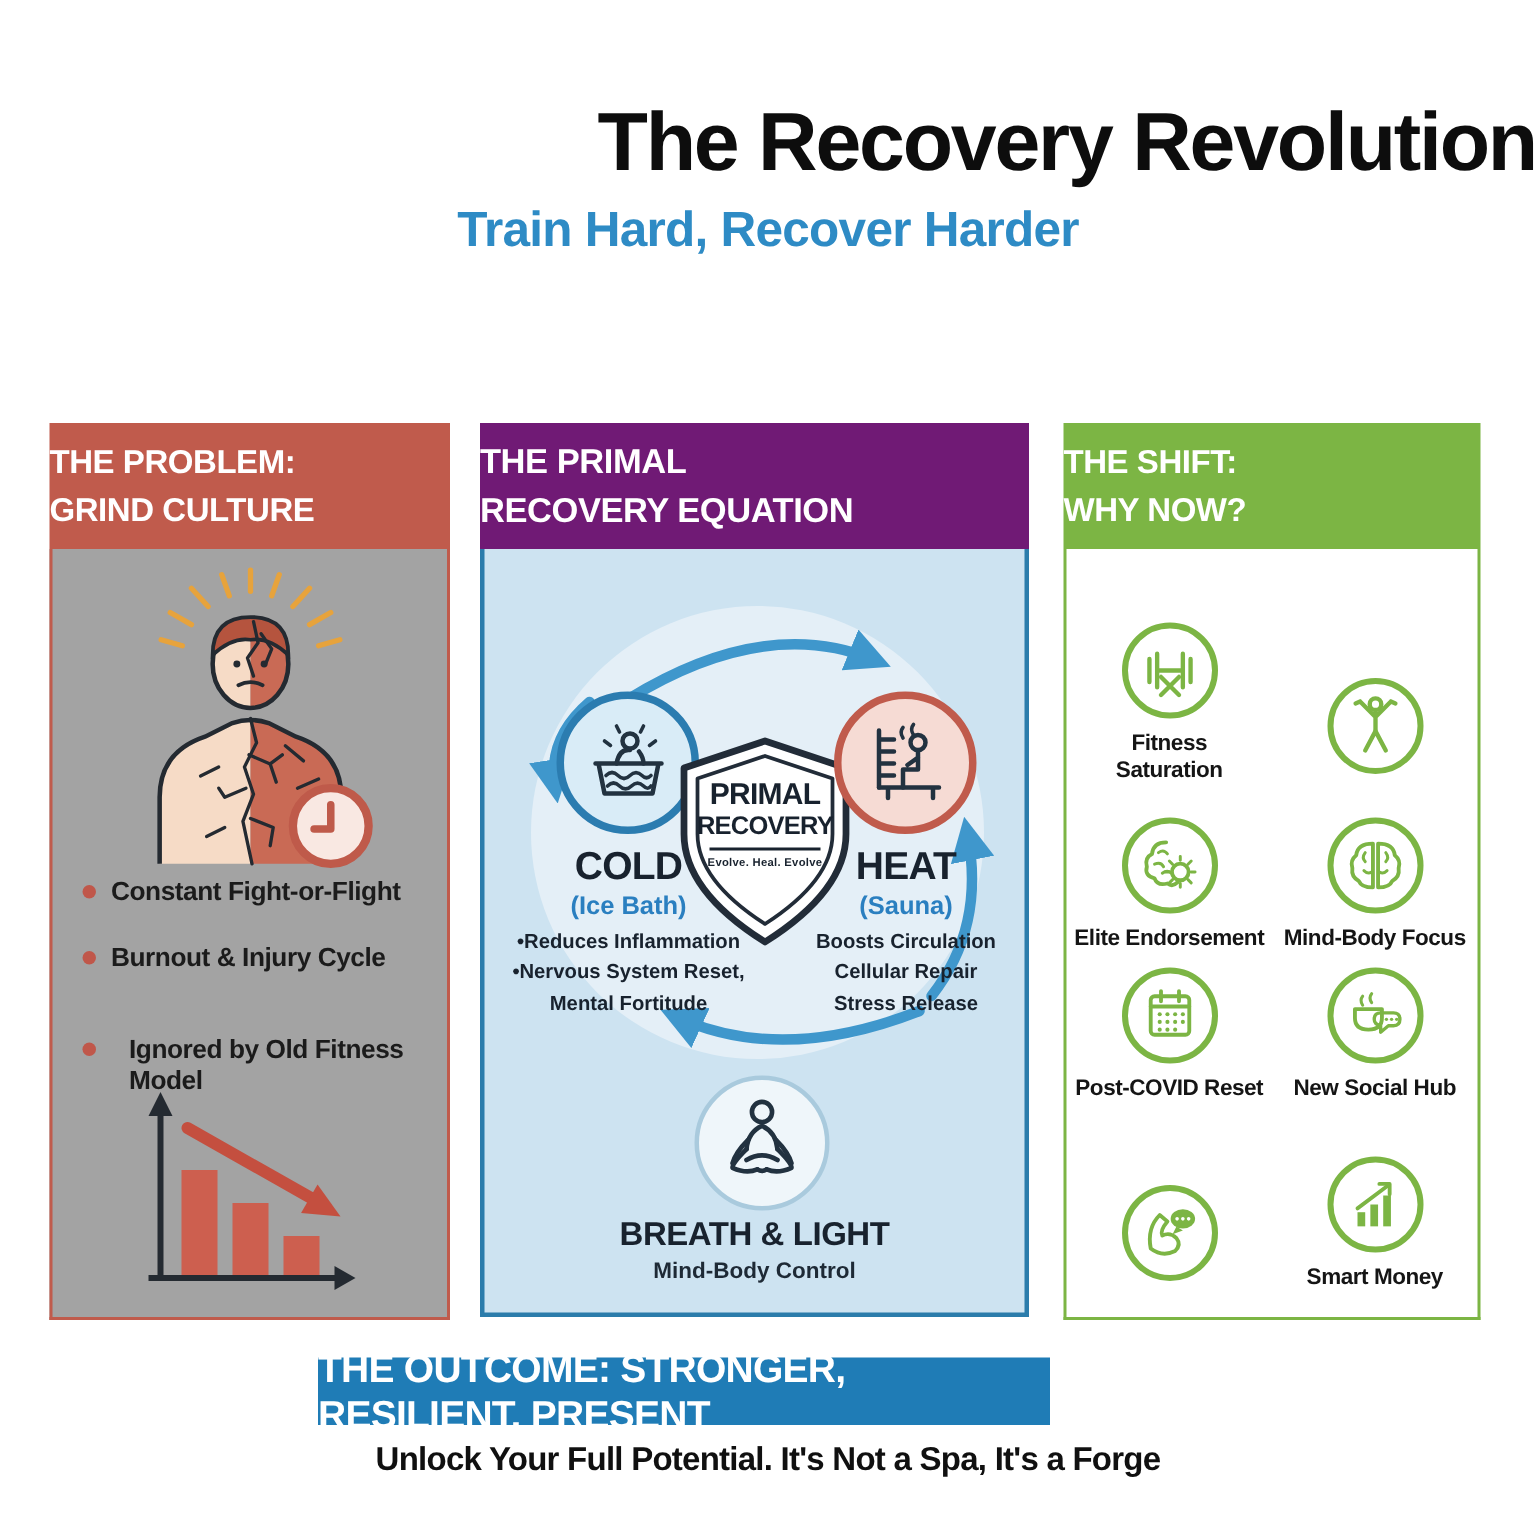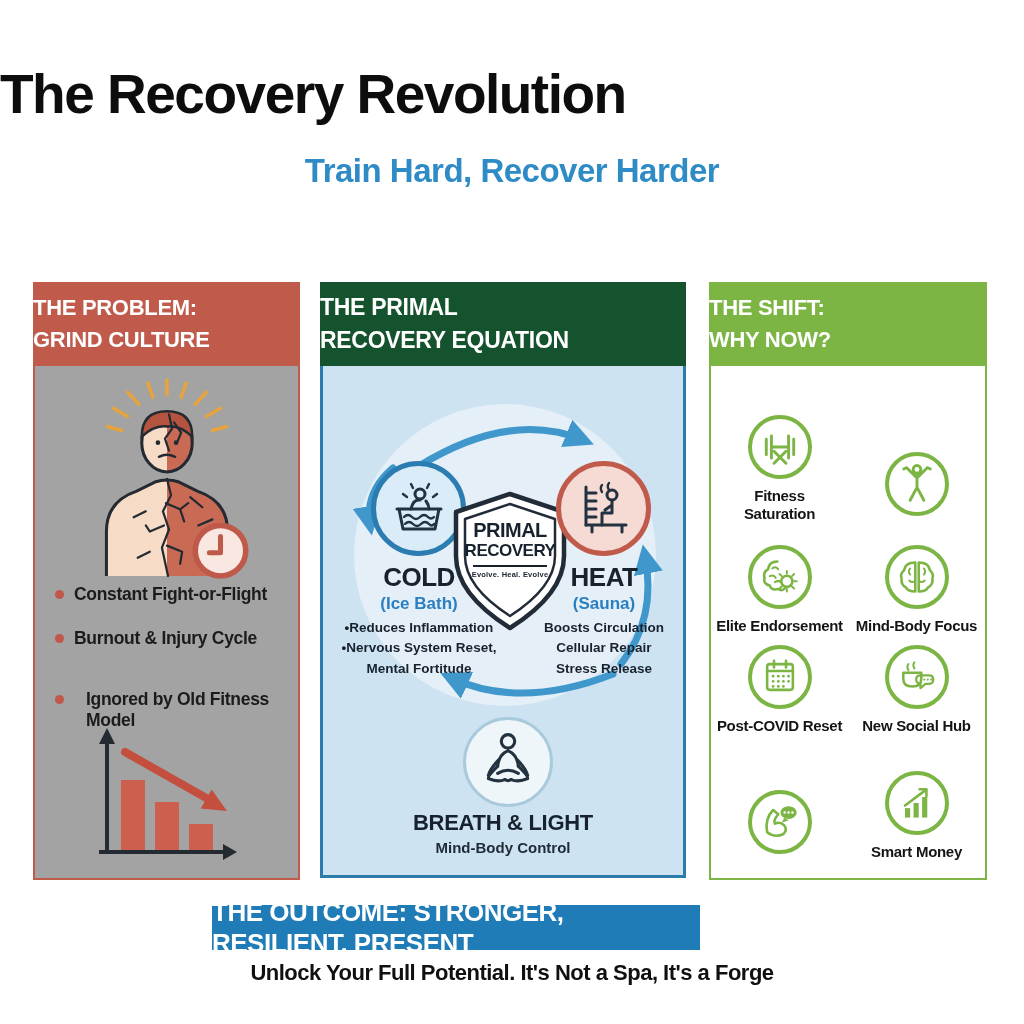--- a/index.html
+++ b/index.html
@@ -1,21 +1,21 @@
 <!DOCTYPE html>
 <html><head>
 <meta charset="utf-8">
 <style>
   html,body{margin:0;padding:0;background:#fff;}
   .page{position:relative;width:1024px;height:1024px;background:#ffffff;
         font-family:"Liberation Sans",sans-serif;overflow:hidden;color:#111;}
 
-  .title{position:absolute;top:62px;left:0;width:100%;text-align:left;
+  .title{position:absolute;top:62px;left:0;width:100%;text-align:right;
          font-size:55px;font-weight:800;letter-spacing:-1.5px;color:#0d0d0d;}
-  .subtitle{position:absolute;top:152px;left:0;width:100%;text-align:center;
+  .subtitle{position:absolute;top:134px;left:0;width:100%;text-align:center;
             font-size:33px;font-weight:700;color:#2e8bc5;letter-spacing:-0.5px;}
 
   .col{position:absolute;top:282px;box-sizing:border-box;}
   .col header{height:84px;display:flex;flex-direction:column;justify-content:center;
               align-items:flex-start;color:#fff;font-weight:800;font-size:22px;
               line-height:1.45;text-align:center;letter-spacing:-0.3px;}
   .col .body{position:relative;box-sizing:border-box;}
 
   
   .col-problem{left:33px;width:267px;height:598px;}
@@ -24,21 +24,21 @@
   .person-art{position:absolute;top:12px;left:50%;transform:translateX(-50%);}
   .bullets{position:absolute;top:218px;left:20px;right:6px;list-style:none;margin:0;padding:0;}
   .bullets li{display:flex;align-items:flex-start;margin-bottom:23px;
               font-size:17.5px;font-weight:700;color:#1b1b1b;letter-spacing:-0.3px;}
   .bullets li.gap{margin-top:40px;gap:12px;}
   .dot{flex:0 0 9px;width:9px;height:9px;border-radius:50%;background:#c0574a;margin:6px 10px 0 0;}
   .decline-art{position:absolute;bottom:6px;left:50%;transform:translateX(-50%);}
 
   
   .col-equation{left:320px;width:366px;height:596px;}
-  .col-equation header{background:#14532d;font-size:23px;}
+  .col-equation header{background:#701a75;font-size:23px;}
   .col-equation .body{height:512px;background:#cde3f1;border:3px solid #2b7cab;border-top:none;}
   .big-circle{position:absolute;left:31px;top:38px;width:302px;height:302px;border-radius:50%;
               background:#e4eff7;}
   .arrows{position:absolute;left:0;top:0;}
   .node-circle{position:absolute;border-radius:50%;box-sizing:border-box;
                display:flex;align-items:center;justify-content:center;}
   .cold-circle{left:48px;top:95px;width:95px;height:95px;border:5px solid #2b7cb0;background:#d9ecf7;}
   .heat-circle{left:233px;top:95px;width:95px;height:95px;border:5px solid #c05b4c;background:#f6dbd4;}
   .breath-circle{left:140px;top:351px;width:90px;height:90px;border:3px solid #a9cadd;background:#eff6fa;}
   .node-text{position:absolute;text-align:center;}

